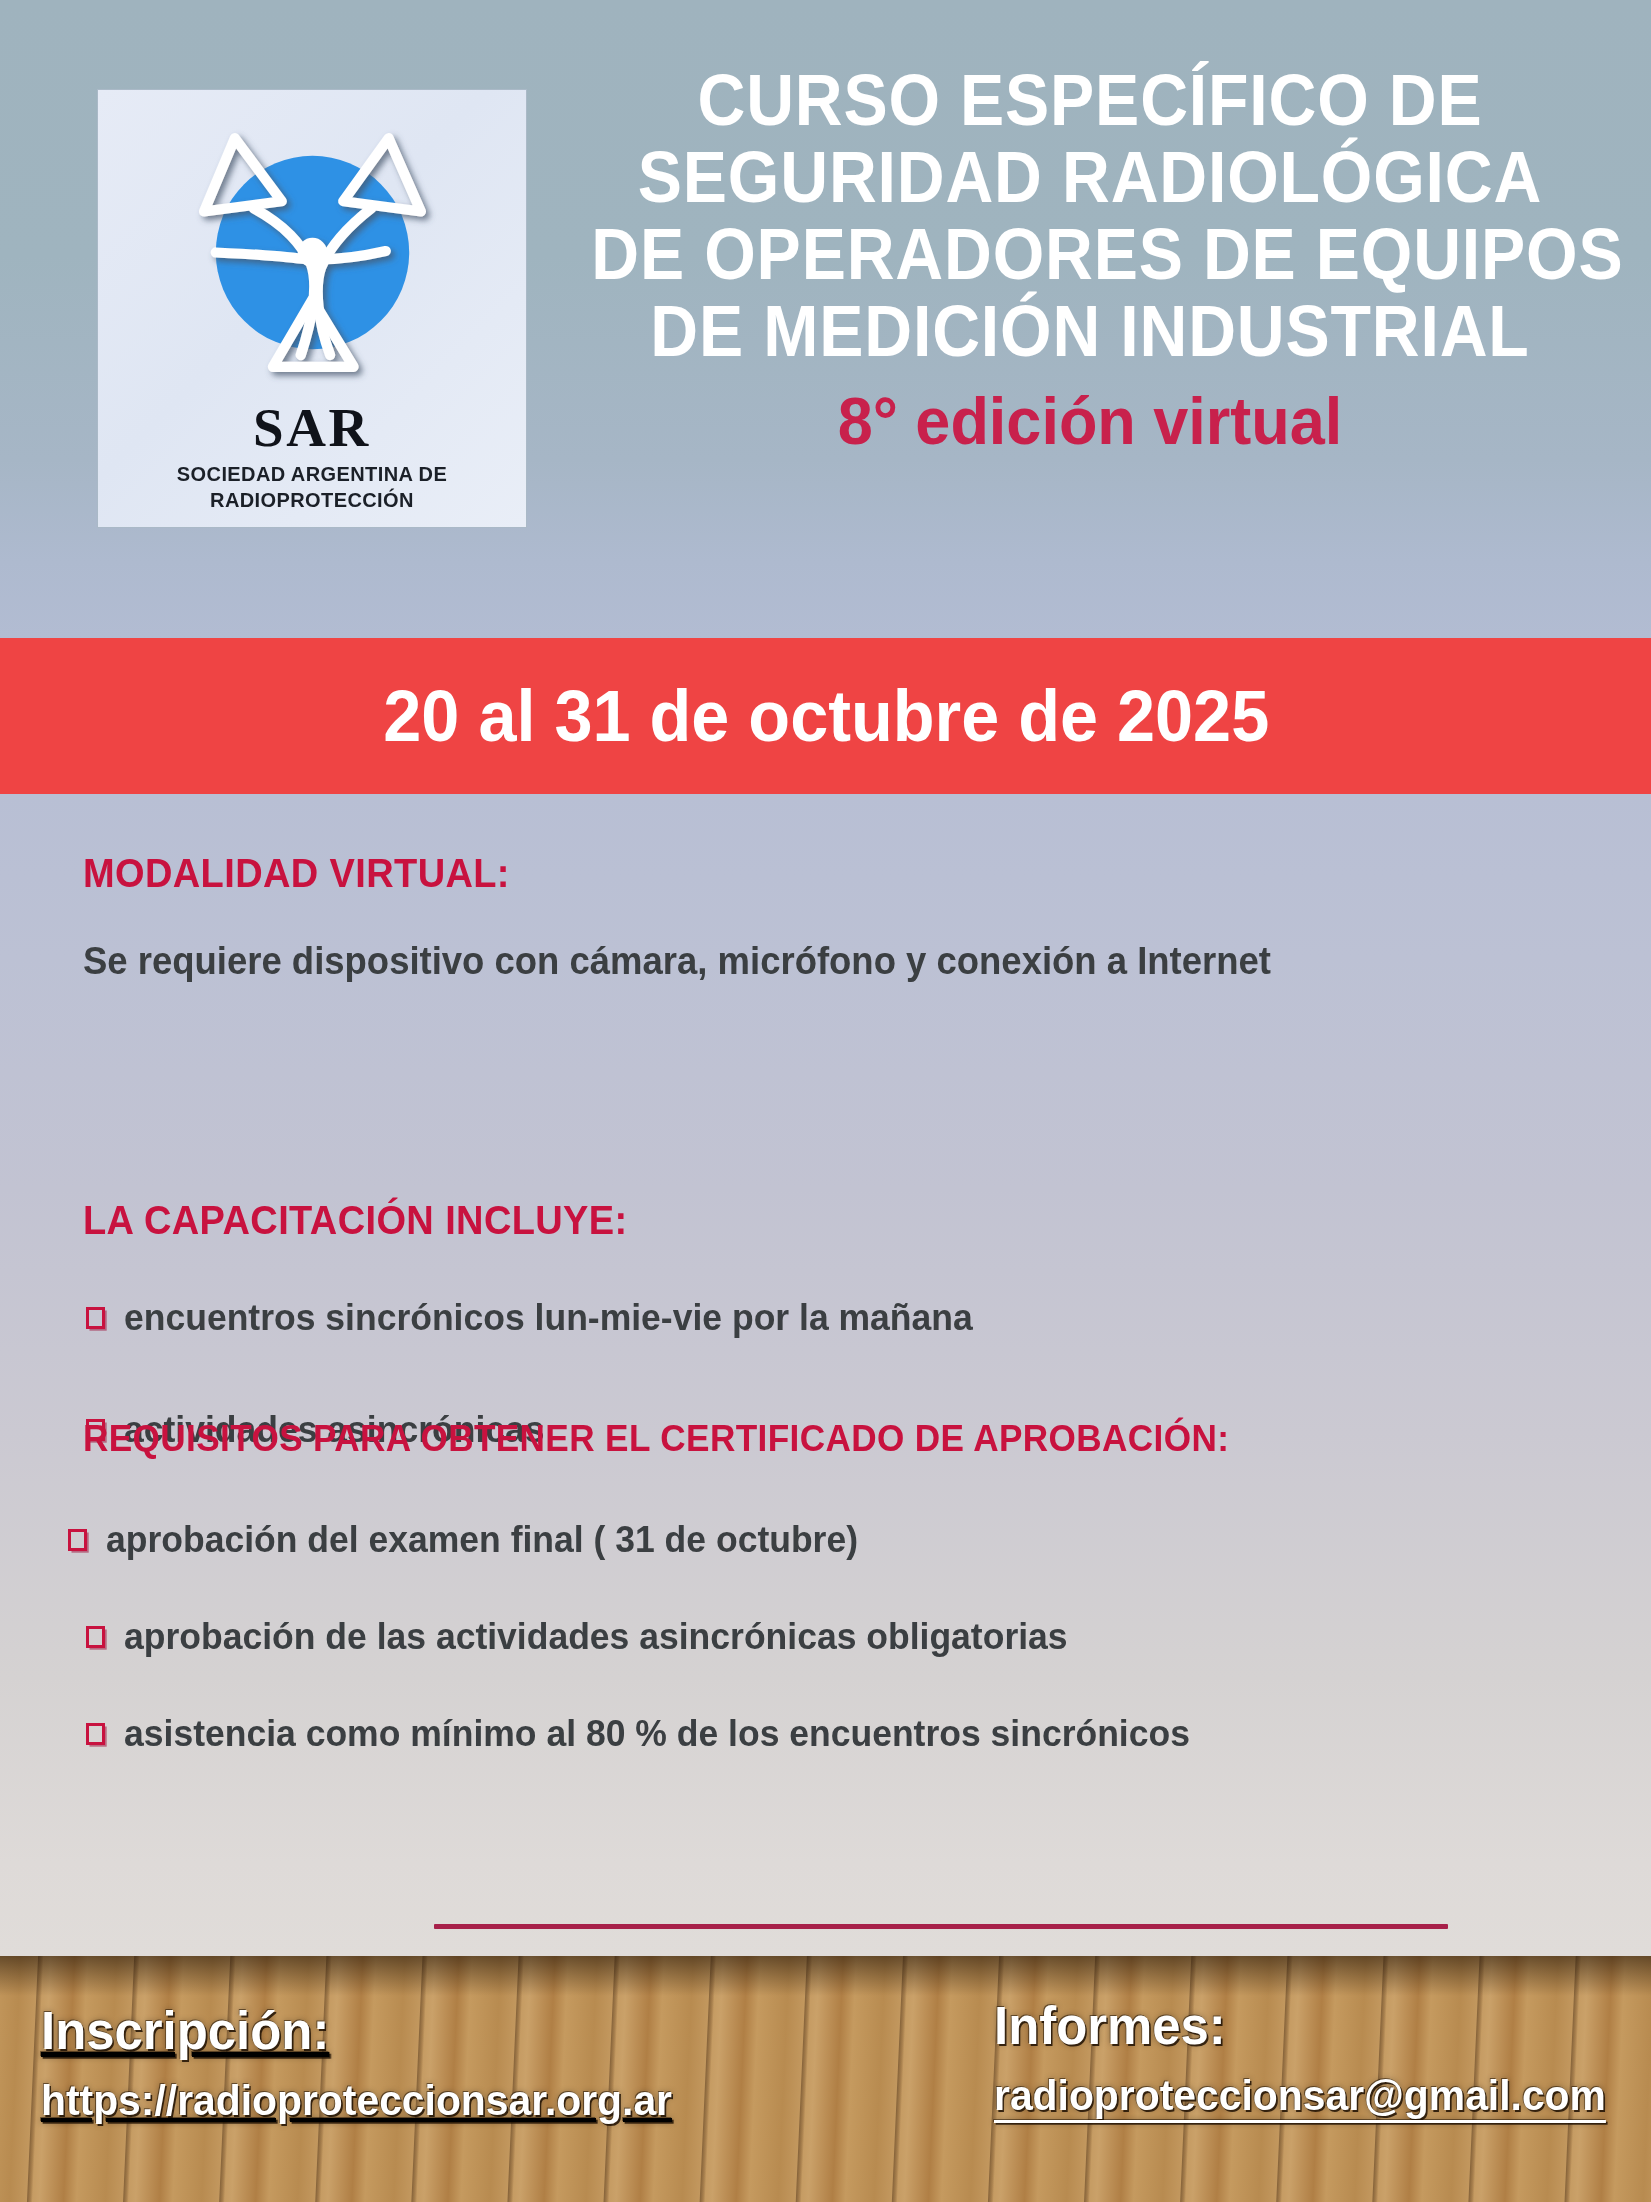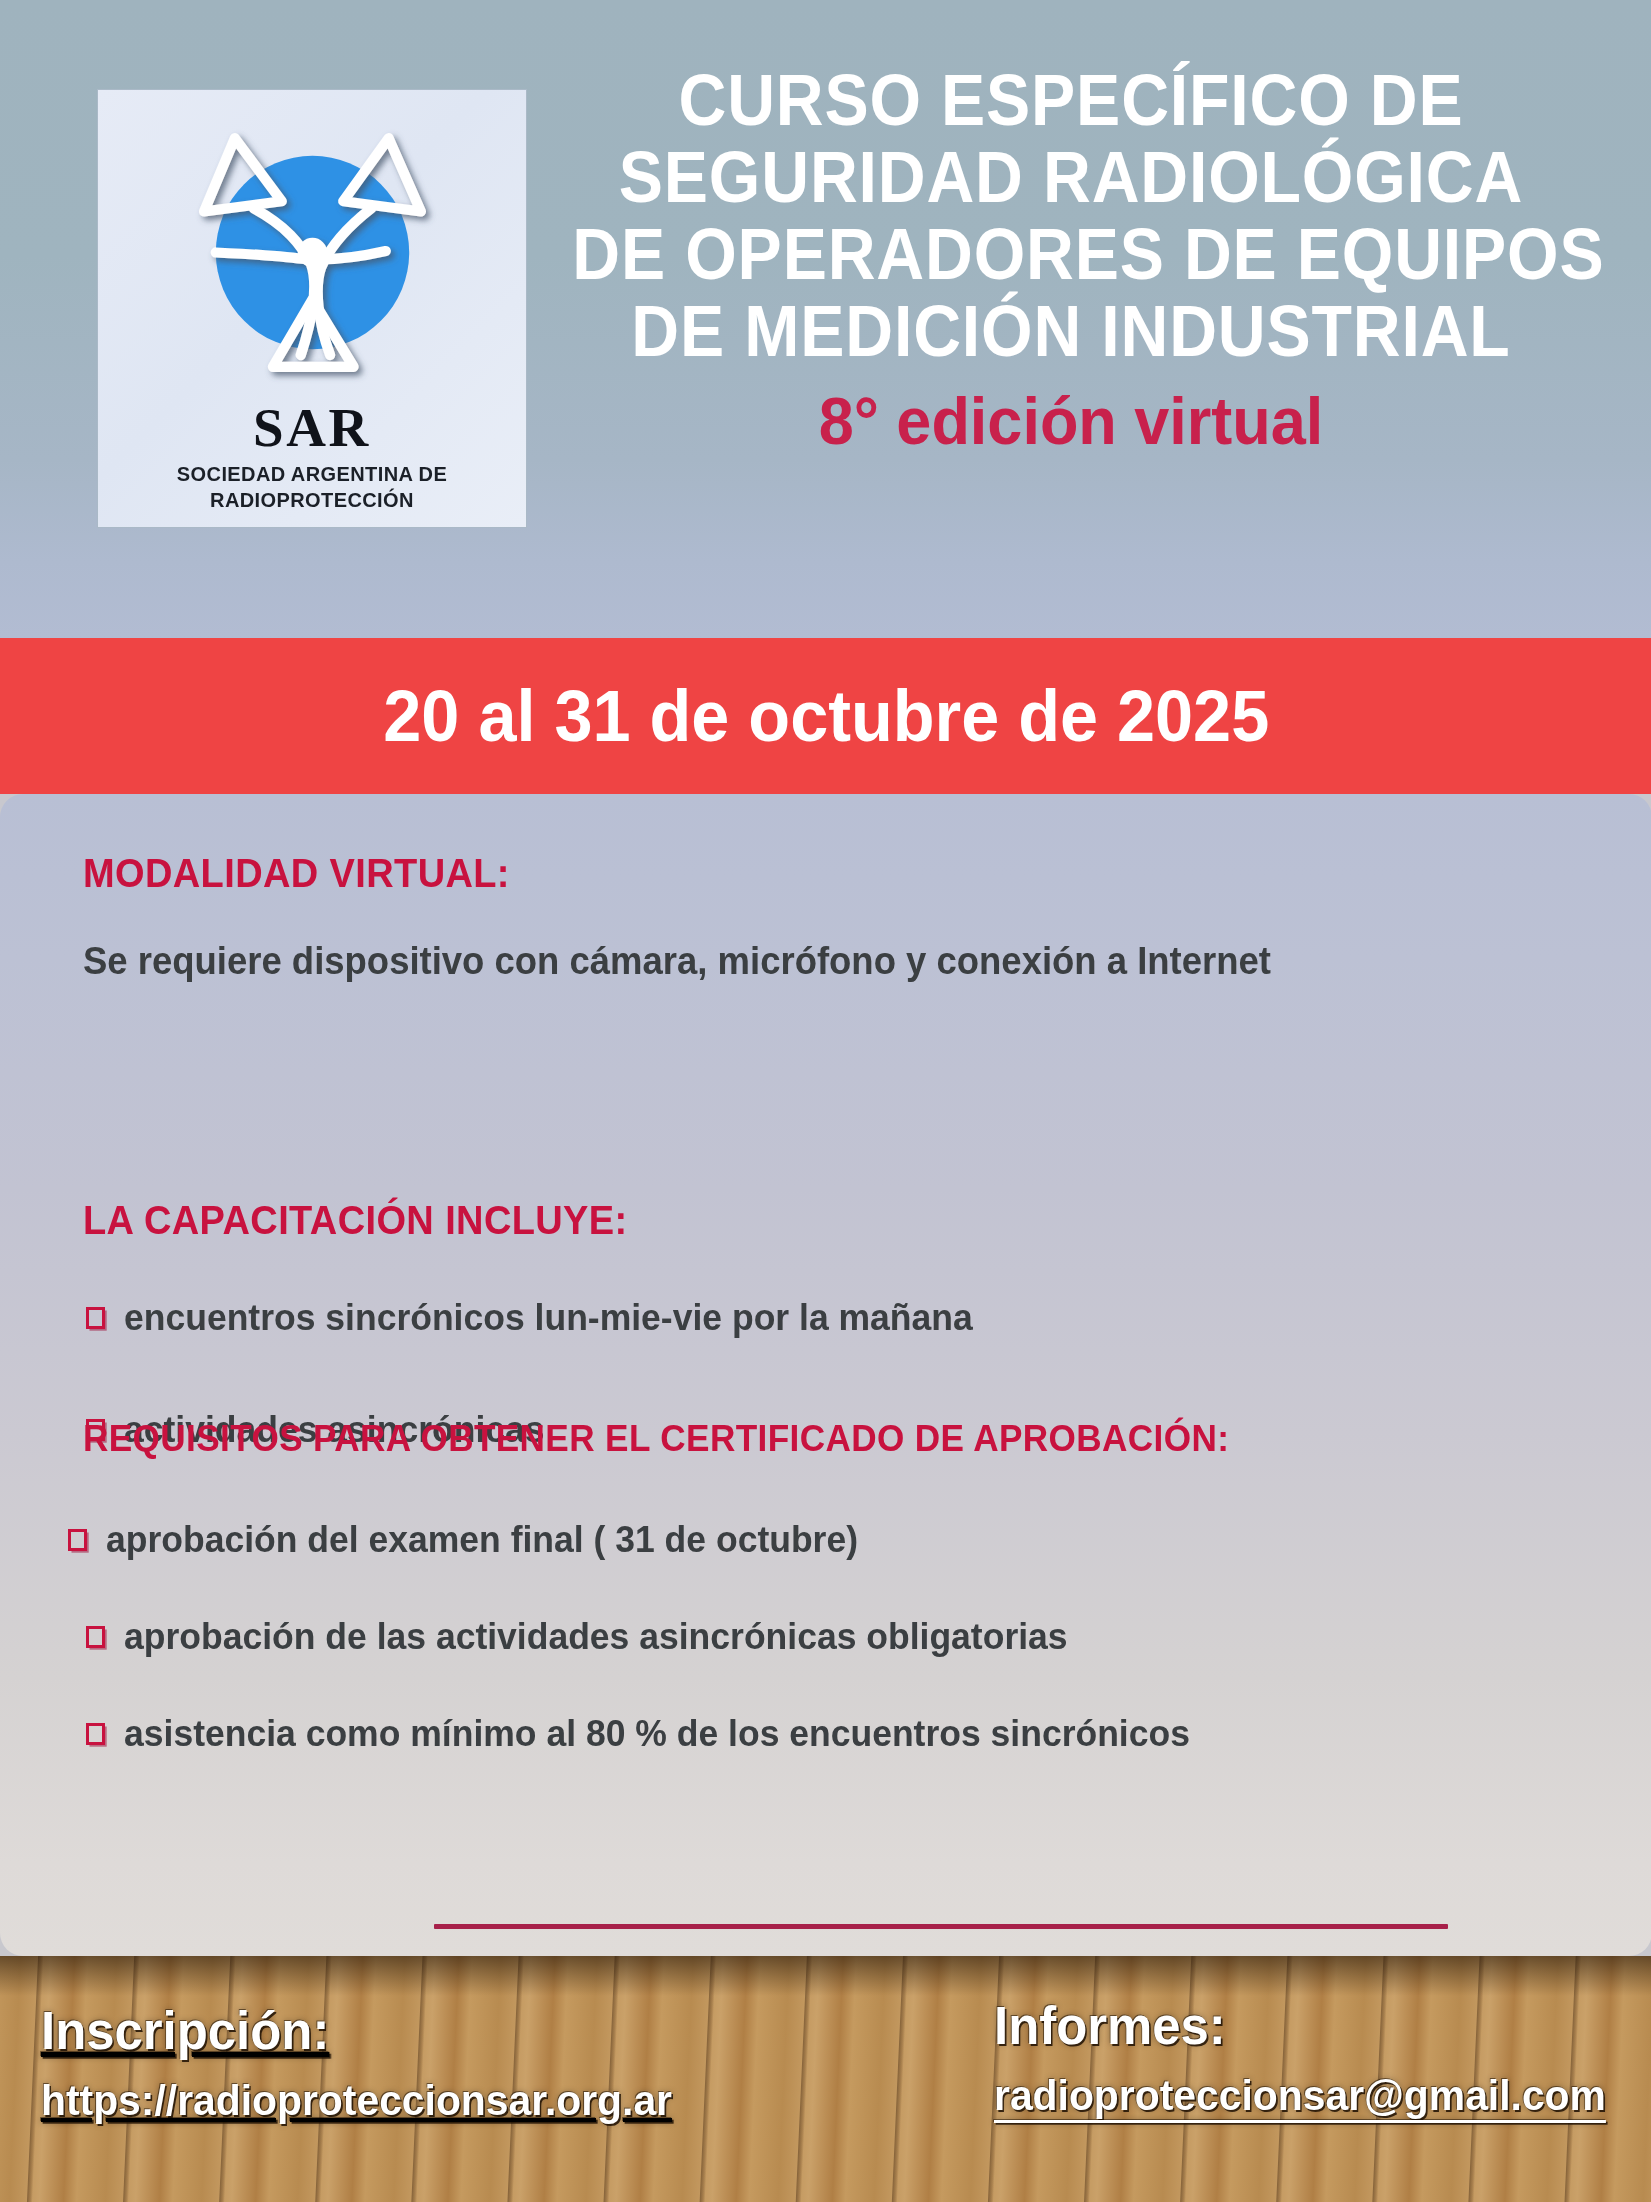--- a/index.html
+++ b/index.html
@@ -68,21 +68,21 @@
     color:#1b2028;
     text-align:center;
     line-height:1.22;
     margin-top:6.9px;
     text-transform:uppercase;
   }
 
   
   .title-block {
     position:absolute;
-    left:529px; top:62px;
+    left:548px; top:62px;
     width:1084px;
     text-align:center;
   }
   .title-line {
     font-family:"Liberation Sans Narrow","Liberation Sans", sans-serif;
     font-weight:bold;
     font-size:72px;
     line-height:1.07;
     color:#ffffff;
     letter-spacing:0.9px;
@@ -123,21 +123,20 @@
     position:absolute; left:0; top:794px;
     width:1652px; height:1162px;
     background:linear-gradient(180deg,
         #b8bfd4 0%,
         #bcc1d4 14%,
         #c2c3d2 34%,
         #cbc9d2 55%,
         #d5d2d2 76%,
         #dedad8 92%,
         #e0dcd9 100%);
-    border-radius:23px;
   }
 
   .sec-head {
     position:absolute;
     font-family:"Liberation Sans Narrow","Liberation Sans", sans-serif;
     font-weight:bold;
     color:#c8123f;
     letter-spacing:0.4px;
     transform:scaleX(0.95);
     transform-origin:left center;

